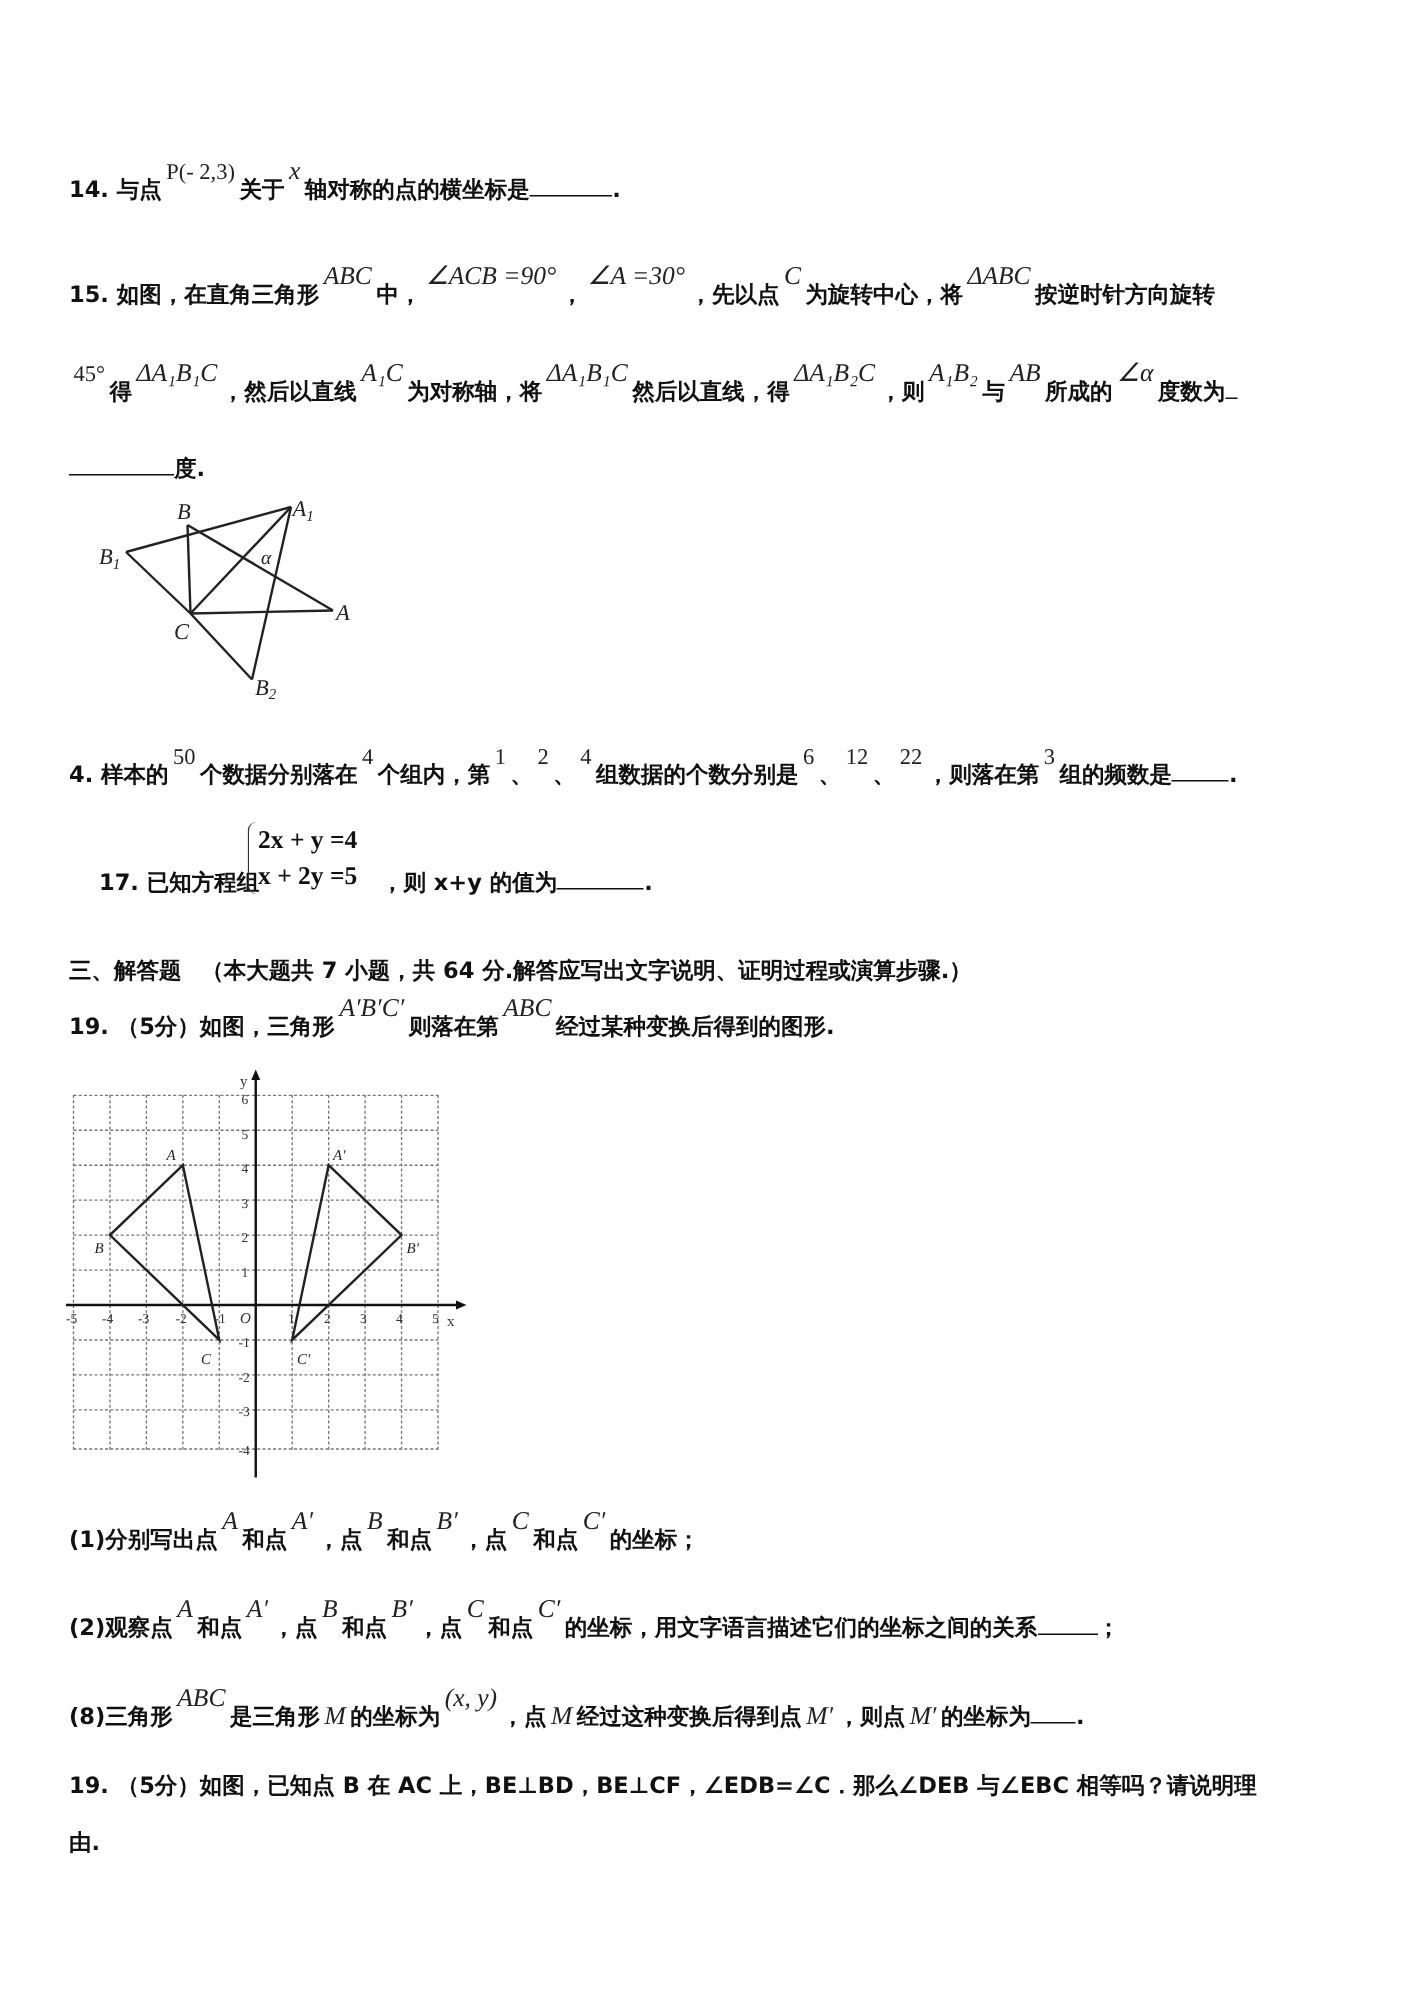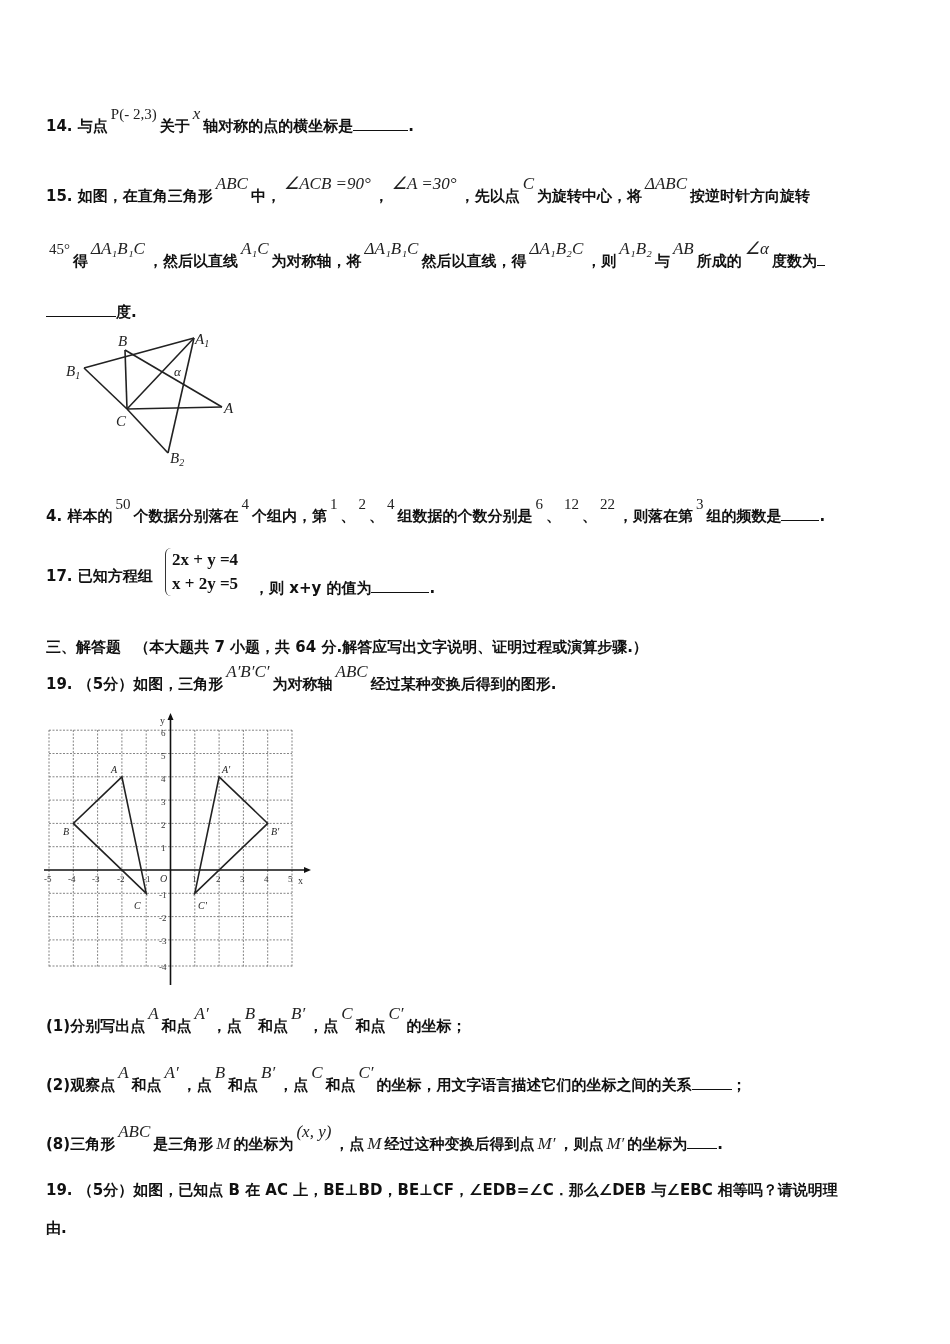--- a/index.html
+++ b/index.html
@@ -62,40 +62,40 @@
     <text x="224" y="413">A</text>
     <text x="170" y="463">B<tspan font-size="10" dy="3">2</tspan></text>
   </g>
 </svg>
 
 <div class="line" style="top:506px;">
   <span>4.</span>
   <span>样本的</span><span class="mn">50</span><span>个数据分别落在</span><span class="mn">4</span><span>个组内，第</span><span class="mn">1</span><span>、</span><span class="mn">2</span><span>、</span><span class="mn">4</span><span>组数据的个数分别是</span><span class="mn">6</span><span>、</span><span class="mn">12</span><span>、</span><span class="mn">22</span><span>，则落在第</span><span class="mn">3</span><span>组的频数是</span><span class="blank" style="width:38px"></span><span>.</span>
 </div>
 
-<div class="line" style="top:566px;">
+<div class="line" style="top:578px;margin-left:20px;">
   <span>17.</span>
   <span>已知方程组</span>
 </div>
 <div class="eq">
   <span>2x + y =4</span>
   <span>x + 2y =5</span>
 </div>
 <div class="line" style="top:578px; left:254px;">
   <span>，则 x+y 的值为</span><span class="blank" style="width:58px"></span><span>.</span>
 </div>
 
 <div class="line" style="top:637px;">
   <span>三、解答题</span>
   <span style="margin-left:8px;">（本大题共 7 小题，共 64 分.解答应写出文字说明、证明过程或演算步骤.）</span>
 </div>
 
 <div class="line" style="top:674px;">
   <span>19.</span>
-  <span>（5分）如图，三角形</span><span class="m">A′B′C′</span><span>为对称轴</span><span class="m">ABC</span><span>经过某种变换后得到的图形.</span>
+  <span>（5分）如图，三角形</span><span class="m">A′B′C′</span><span>则落在第</span><span class="m">ABC</span><span>经过某种变换后得到的图形.</span>
 </div>
 
 <svg style="position:absolute;left:40px;top:710px;" width="280" height="280" viewBox="40 710 280 280">
 
   <g stroke="#777" stroke-width="0.9" stroke-dasharray="2,1.5">
     <line x1="49" y1="730" x2="49" y2="968"></line>
     <line x1="73.3" y1="730" x2="73.3" y2="968"></line>
     <line x1="97.6" y1="730" x2="97.6" y2="968"></line>
     <line x1="121.9" y1="730" x2="121.9" y2="968"></line>
     <line x1="146.2" y1="730" x2="146.2" y2="968"></line>

